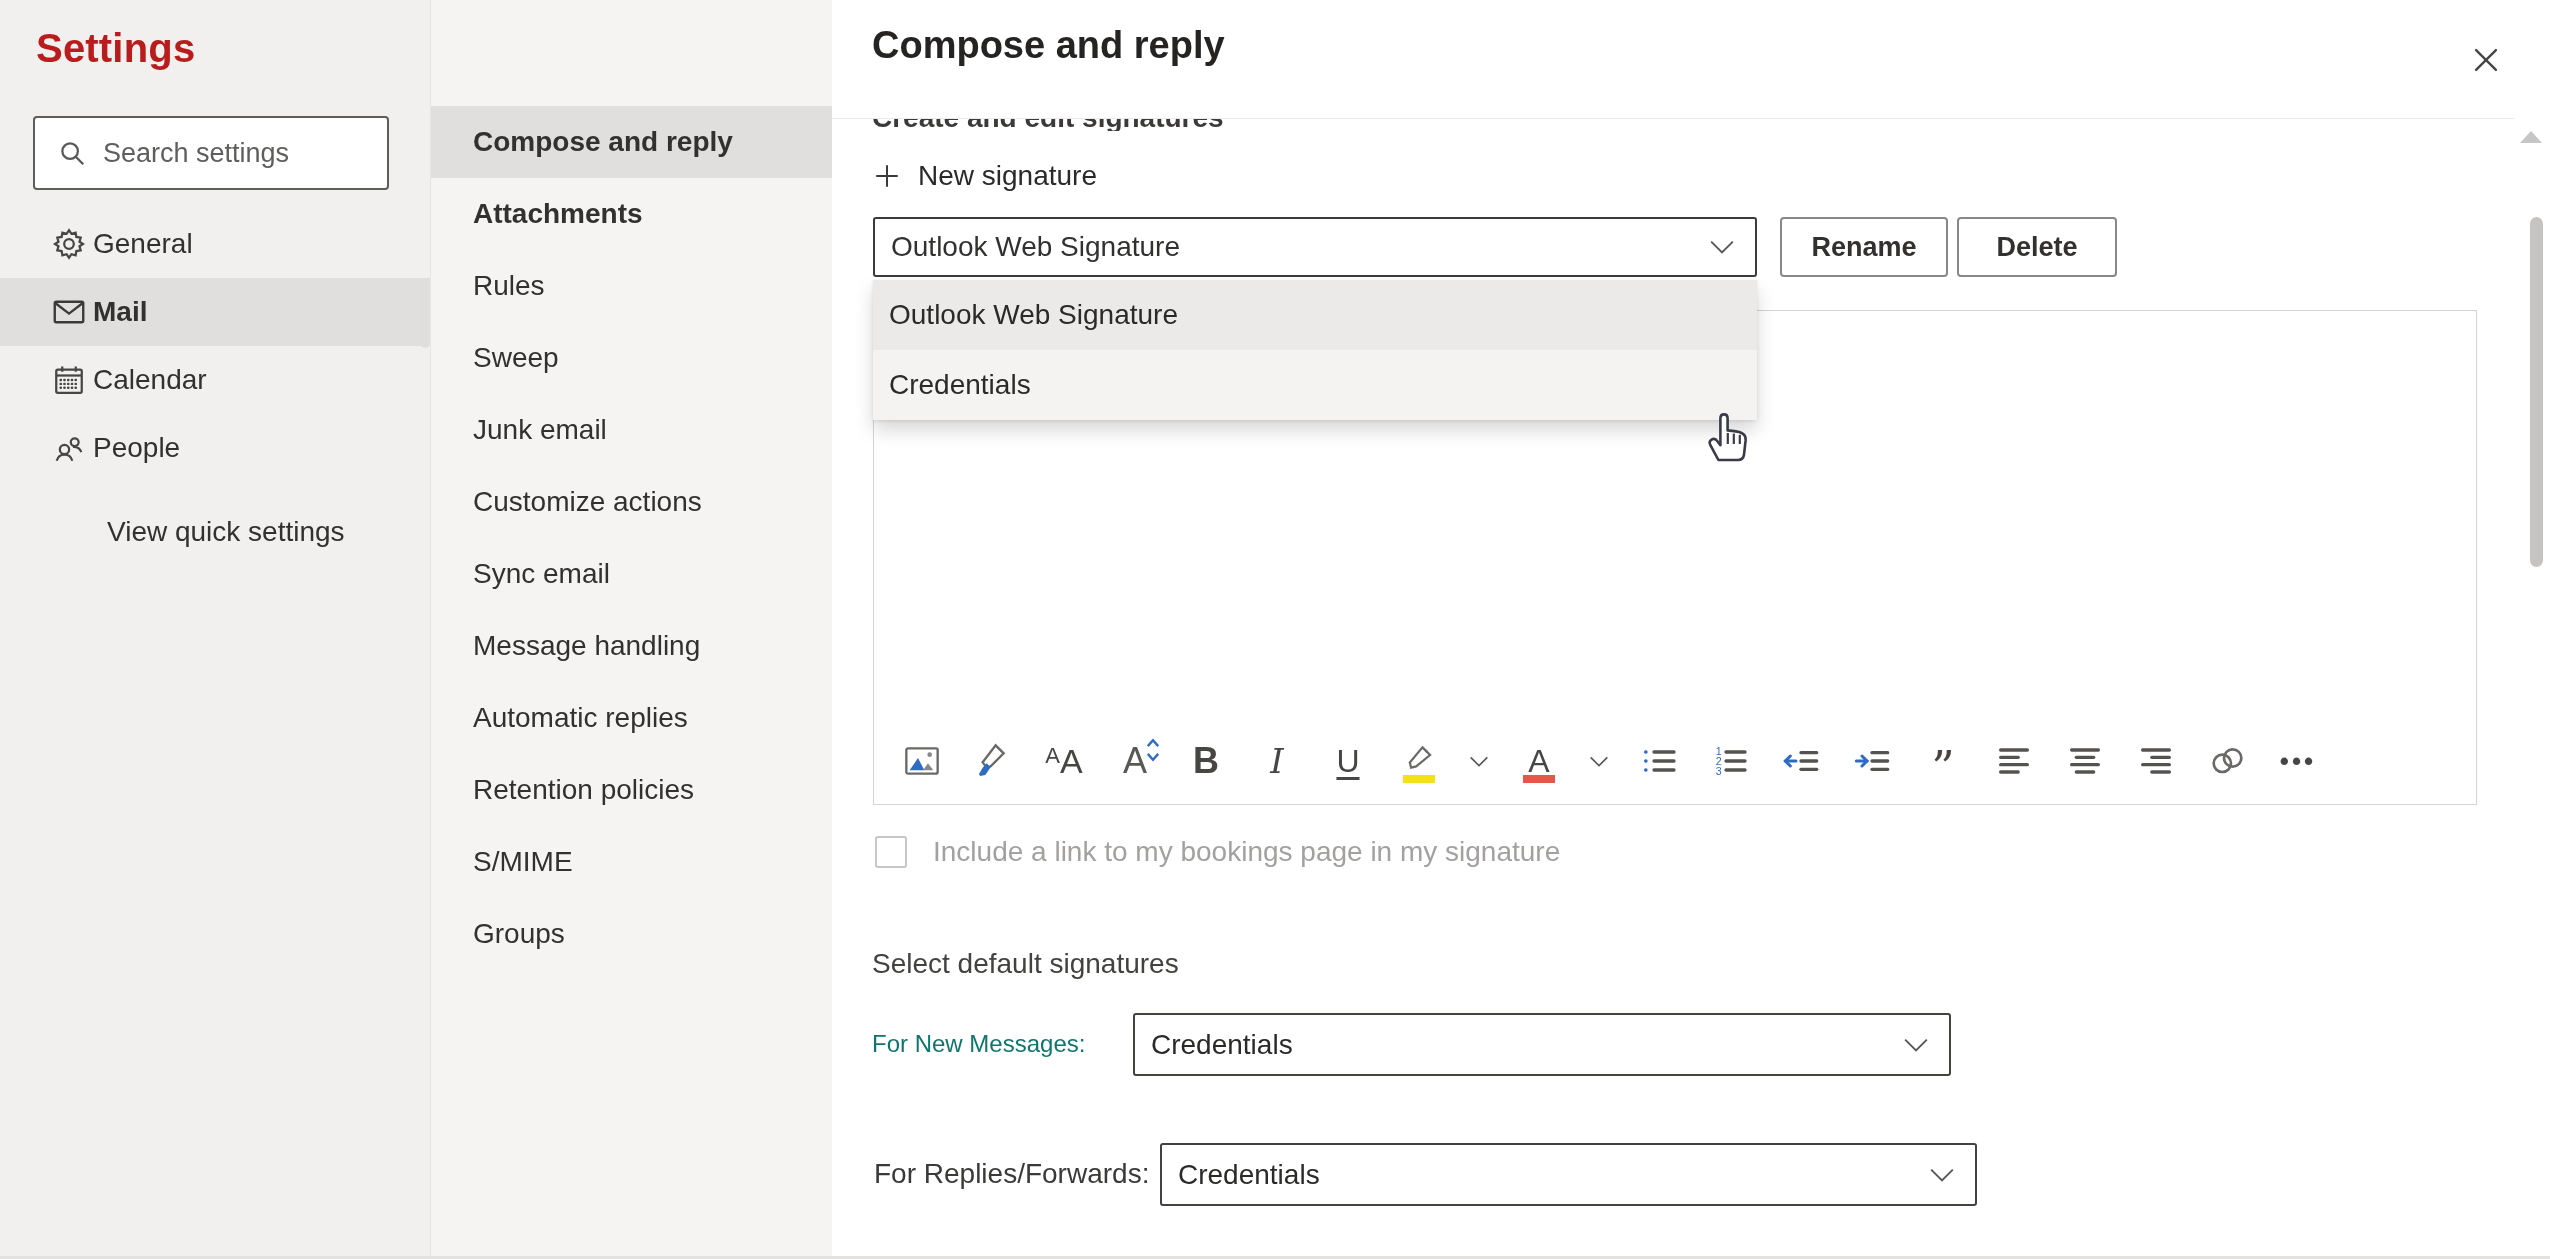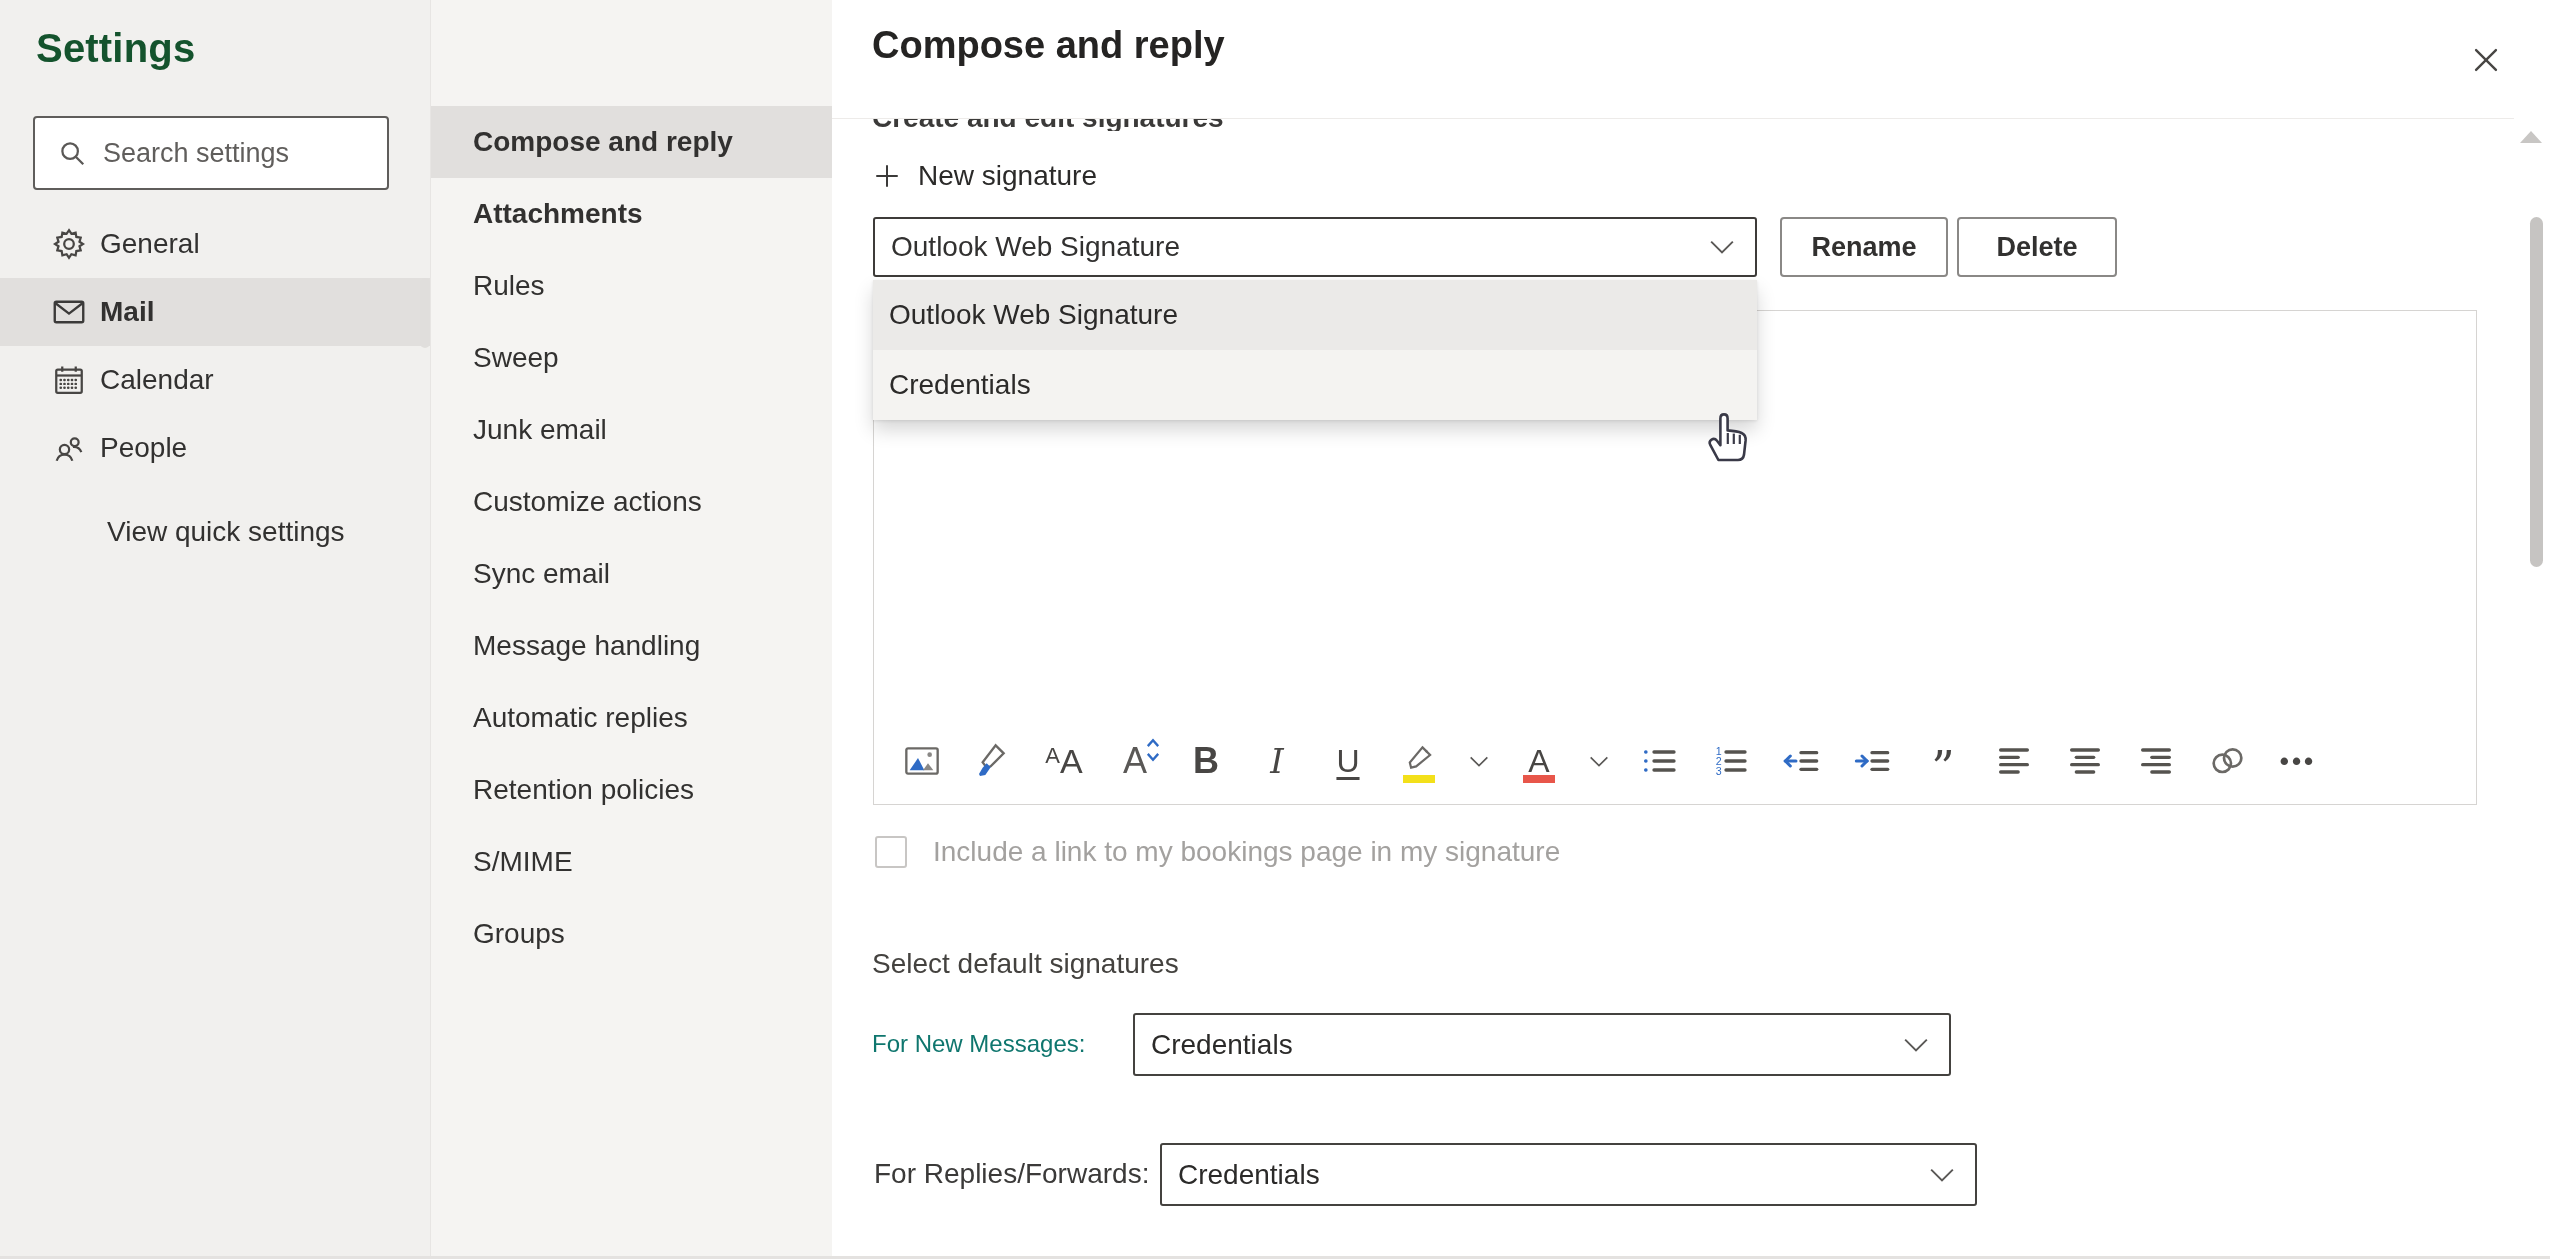--- a/index.html
+++ b/index.html
@@ -2,25 +2,25 @@
 <html><head>
 <meta charset="utf-8">
 <style>
   * { margin:0; padding:0; box-sizing:border-box; }
   html,body { width:2550px; height:1259px; overflow:hidden; }
   body { font-family:"Liberation Sans", sans-serif; color:#323130; background:#fff; position:relative; }
   .abs { position:absolute; }
 
   
   .sidebar { left:0; top:0; width:430px; height:1259px; background:#F1F0EE; }
-  .settings-title { left:36px; top:26px; font-size:40px; font-weight:600; color:#14532d; letter-spacing:0.2px; }
+  .settings-title { left:36px; top:26px; font-size:40px; font-weight:600; color:#b91c1c; letter-spacing:0.2px; }
   .search-box { left:33px; top:116px; width:356px; height:74px; background:#fff; border:2px solid #5F5D5B; border-radius:4px; display:flex; align-items:center; padding-left:22px; gap:16px; }
   .search-box input { border:none; outline:none; font-family:inherit; font-size:27px; color:#484644; width:250px; background:transparent; }
   .search-box input::placeholder { color:#605E5C; }
-  .side-item { left:0; width:430px; height:68px; display:flex; align-items:center; gap:12px; padding-left:50px; font-size:28px; color:#323130; cursor:pointer; }
+  .side-item { left:0; width:430px; height:68px; display:flex; align-items:center; gap:5px; padding-left:50px; font-size:28px; color:#323130; cursor:pointer; }
   .side-item.selected { background:#E1DFDD; font-weight:700; }
   .side-icon { width:38px; height:38px; display:flex; align-items:center; justify-content:center; flex:0 0 38px; }
   .quick-link { left:107px; top:516px; font-size:28px; color:#323130; cursor:pointer; }
   .side-scroll-thumb { left:420px; top:278px; width:10px; height:70px; border-radius:5px; background:#E0DEDC; }
 
   
   .navcol { left:430px; top:0; width:402px; height:1259px; background:#F5F4F2; border-left:1px solid #E7E5E3; }
   .nav-item { left:0; width:402px; height:72px; display:flex; align-items:center; padding-left:42px; font-size:28px; color:#323130; cursor:pointer; }
   .nav-item.selected { background:#E1DFDD; font-weight:700; }
 

